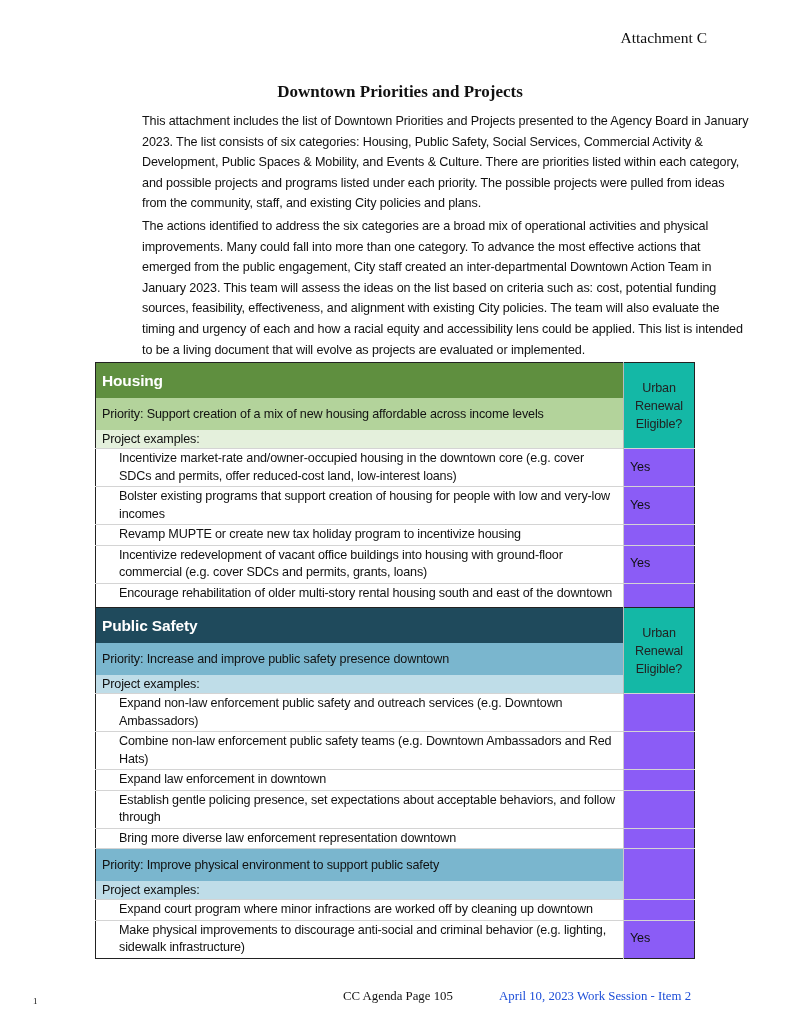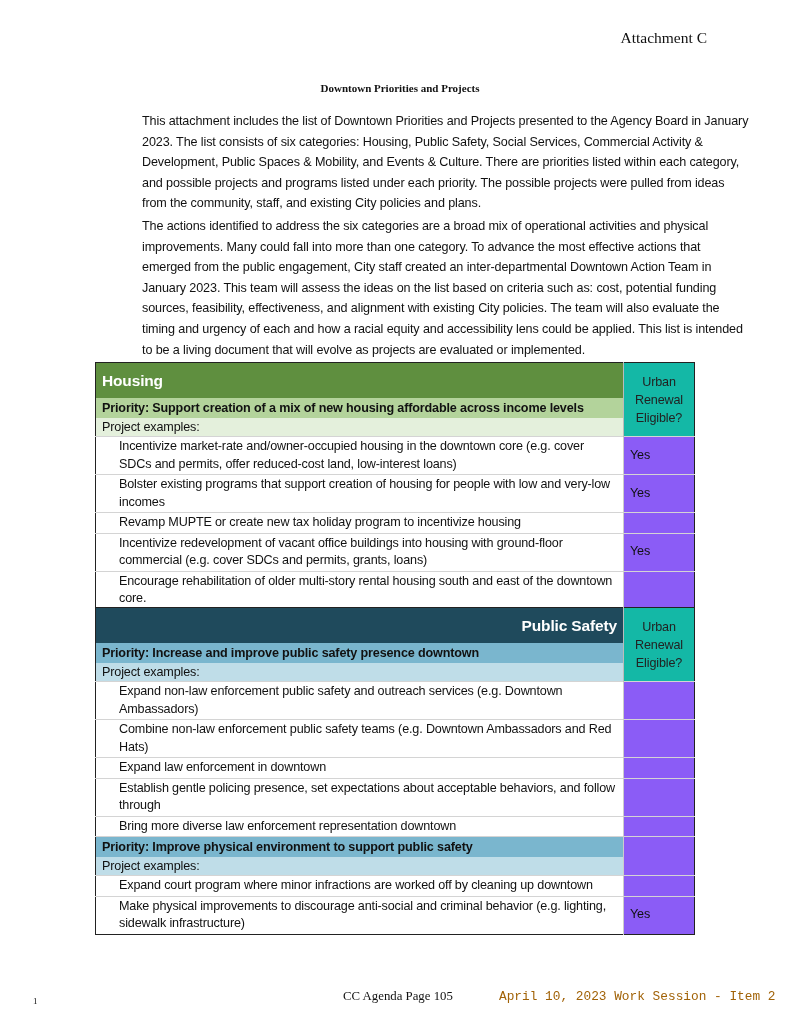--- a/index.html
+++ b/index.html
@@ -1,55 +1,55 @@
 <!DOCTYPE html>
 <html><head>
 <meta charset="utf-8">
 <style>
   html, body { margin: 0; padding: 0; background: #ffffff; }
   body { width: 800px; height: 1035px; position: relative; overflow: hidden;
          font-family: "Liberation Sans", sans-serif; color: #111; }
   .attachment { position: absolute; top: 29px; right: 93px;
                 font-family: "Liberation Serif", serif; font-size: 15.5px; color: #111; }
   .title { position: absolute; top: 82px; left: 0; width: 800px; text-align: center;
-           font-family: "Liberation Serif", serif; font-weight: bold; font-size: 11px; }
+           font-family: "Liberation Serif", serif; font-weight: bold; font-size: 17px; }
   .para { position: absolute; left: 95px; width: 610px; font-size: 12.6px; line-height: 20.6px;
           letter-spacing: -0.12px; margin-left: 47px; }
   .para1 { top: 111px; }
   .para2 { top: 216px; }
 
   table.cat { position: absolute; left: 95px; width: 600px; border-collapse: collapse;
               font-size: 12.6px; letter-spacing: -0.15px; border: 1.5px solid #222; }
   table.cat td { padding: 0 6px; vertical-align: middle; }
   .t-housing { top: 362px; }
   .t-safety { top: 607px; }
 
   .cat-head td.cat-name { color: #fff; font-weight: bold; font-size: 15.5px; height: 35px; padding-left: 6px; }
   .housing .cat-name { background: #5f8f3f; }
-  .safety .cat-name { background: #1f4a5c; text-align: right; }
-  .prio td.prio-cell { font-weight: bold; height: 20px; }
+  .safety .cat-name { background: #1f4a5c; }
+  .prio td.prio-cell { font-weight: normal; height: 32px; }
   .housing .prio-cell { background: #b3d39b; }
   .safety .prio-cell { background: #7ab6ce; }
   .exlabel td.ex-cell { height: 18px; }
   .housing .ex-cell { background: #e4f0dc; }
   .safety .ex-cell { background: #bfdde8; }
 
   td.ure-head { background: #14b8a6; text-align: center; width: 58px; line-height: 18px;
                 border-left: 1px solid #bbb; font-size: 12.6px; color: #222; }
   td.ure { background: #8b5cf6; border-left: 1px solid #ccc; width: 58px; padding-left: 6px; }
   tr.item td { border-top: 1px solid #d4d4d4; line-height: 17.5px; padding-top: 1px; padding-bottom: 1px; }
   tr.item td.text { padding-left: 23px; }
   tr.prio2 td { border-top: 1px solid #d4d4d4; margin-left: 24px; }
 
   .footer-num { position: absolute; top: 996px; left: 33px; font-size: 9px;
                 font-family: "Liberation Serif", serif; }
   .footer-page { position: absolute; top: 989px; left: 343px; font-size: 12.8px;
                  font-family: "Liberation Serif", serif; }
-  .footer-session { position: absolute; top: 989px; left: 499px; font-size: 12.8px; color: #a16207;
-                    font-family: Liberation Mono, monospace; }
+  .footer-session { position: absolute; top: 989px; left: 499px; font-size: 12.8px; color: #1d4ed8;
+                    font-family: Liberation Serif, serif; }
 </style>
 </head>
 <body>
 
 <div class="attachment">Attachment C</div>
 <div class="title">Downtown Priorities and Projects</div>
 <div class="para para1">This attachment includes the list of Downtown Priorities and Projects presented to the Agency Board in January 2023. The list consists of six categories: Housing, Public Safety, Social Services, Commercial Activity &amp; Development, Public Spaces &amp; Mobility, and Events &amp; Culture. There are priorities listed within each category, and possible projects and programs listed under each priority. The possible projects were pulled from ideas from the community, staff, and existing City policies and plans.</div>
 <div class="para para2">The actions identified to address the six categories are a broad mix of operational activities and physical improvements. Many could fall into more than one category. To advance the most effective actions that emerged from the public engagement, City staff created an inter-departmental Downtown Action Team in January 2023. This team will assess the ideas on the list based on criteria such as: cost, potential funding sources, feasibility, effectiveness, and alignment with existing City policies. The team will also evaluate the timing and urgency of each and how a racial equity and accessibility lens could be applied. This list is intended to be a living document that will evolve as projects are evaluated or implemented.</div>
 
 <table class="cat housing t-housing">

